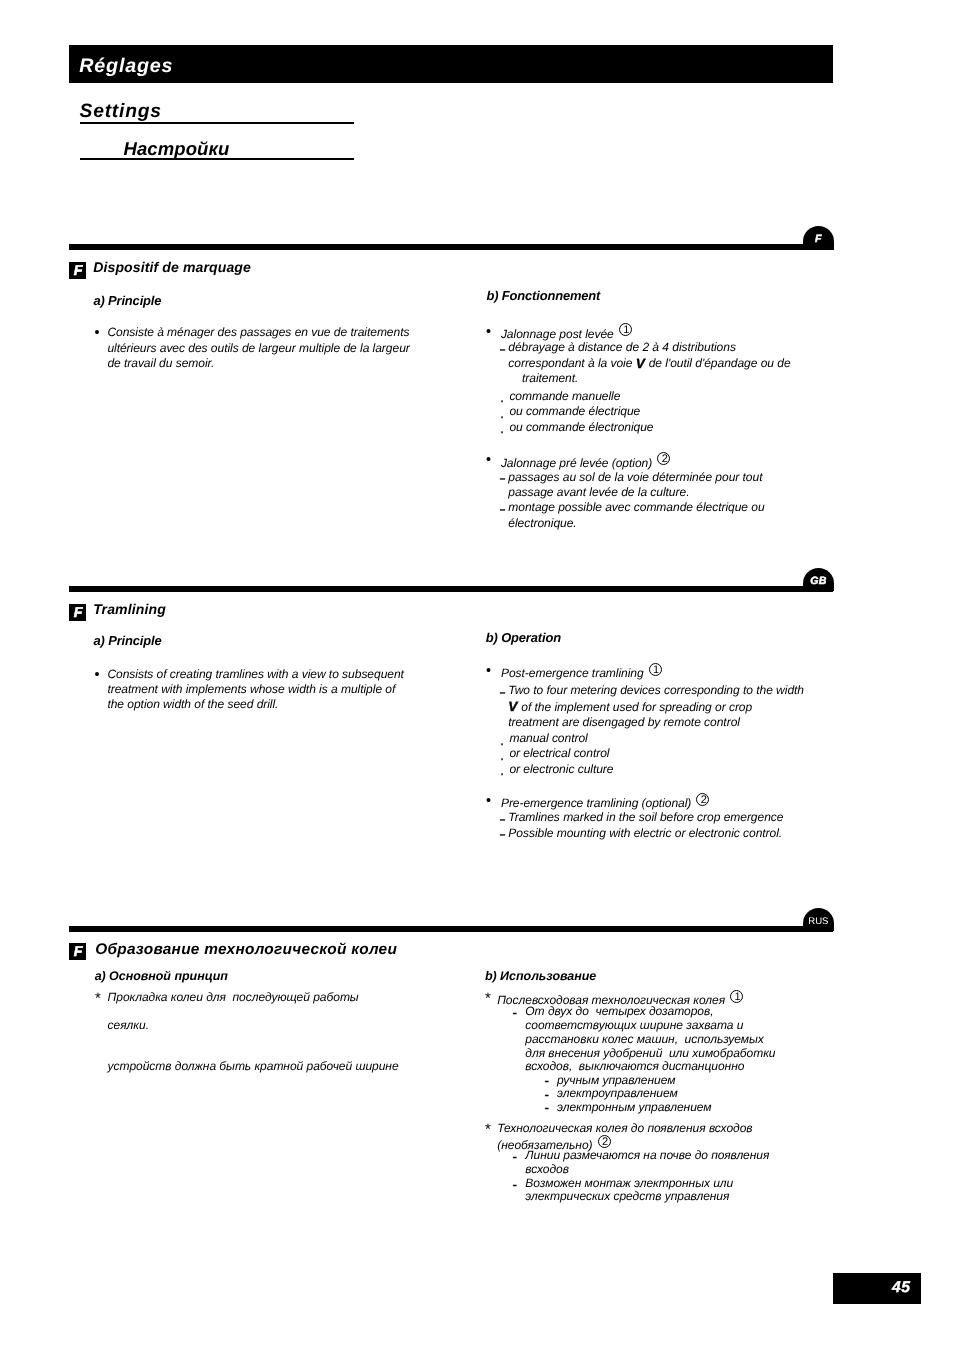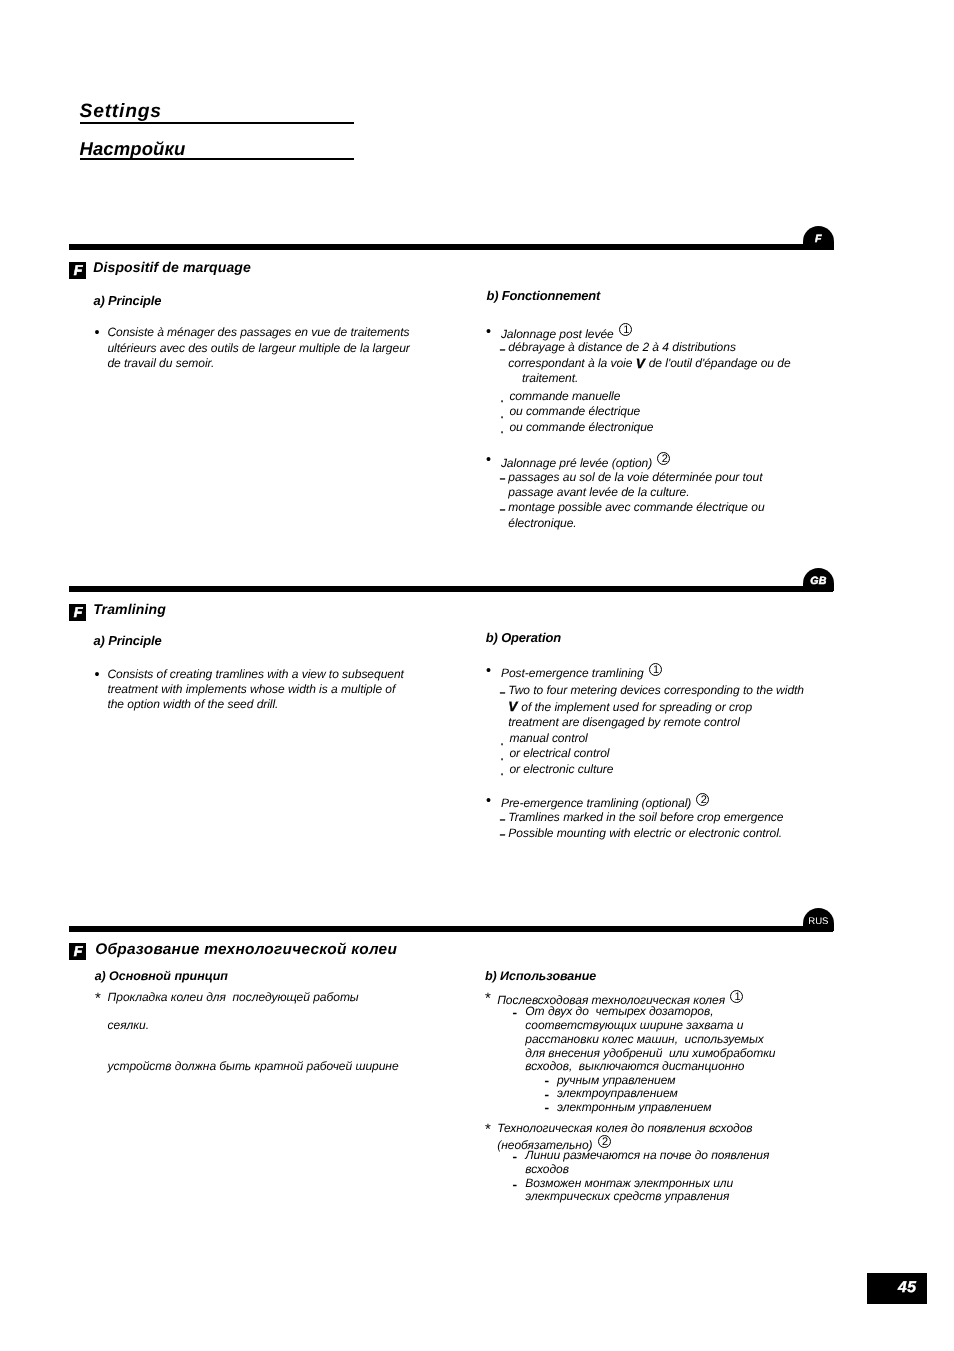--- a/index.html
+++ b/index.html
@@ -8,21 +8,21 @@
        -webkit-font-smoothing:antialiased;text-rendering:geometricPrecision;}
   .page{position:absolute;left:0;top:0;width:954px;height:1351px;background:#fff;}
 
   
   .title-bar{position:absolute;left:69px;top:45.2px;width:764.3px;height:37.4px;background:#000;}
   .title-bar .t{position:absolute;left:10.3px;top:12.3px;font-size:19.7px;font-weight:bold;
       font-style:italic;color:#fff;letter-spacing:0.8px;white-space:nowrap;line-height:19.7px;}
   .title2,.title3{position:absolute;left:79.5px;font-weight:bold;
       font-style:italic;white-space:nowrap;}
   .title2{top:102.1px;font-size:19.3px;letter-spacing:0.78px;line-height:19.3px;}
-  .title3{top:139.6px;font-size:18.5px;letter-spacing:0.1px;line-height:18.5px;}
+  .title3{top:139.6px;font-size:18.5px;letter-spacing:0.1px;line-height:18.5px;margin-left:44px;}
   .title-rule{position:absolute;left:79.9px;width:274.5px;height:2.2px;background:#000;}
 
   
   .sect-rule{position:absolute;left:69px;width:764.3px;height:6px;background:#000;}
   .lang-tab{position:absolute;width:31.2px;height:23.6px;background:#000;
       border-radius:15.6px 15.6px 0 0;color:#fff;text-align:center;}
   .lang-tab .lt{display:block;font-size:10.6px;font-weight:bold;font-style:italic;
       line-height:27.3px;letter-spacing:0.3px;-webkit-text-stroke:0.5px #fff;}
   .lang-tab.rus .lt{font-size:9.6px;font-weight:normal;font-style:normal;letter-spacing:0;
       -webkit-text-stroke:0;line-height:28px;}
@@ -52,29 +52,32 @@
   .mk.dot{font-size:13px;margin-top:2.5px;margin-left:-0.4px;-webkit-text-stroke:0.25px #000;}
   .mk.star{font-size:15px;margin-top:1.6px;margin-left:-0.8px;}
   .mk.hyph{font-size:13.2px;margin-top:1.6px;margin-left:-0.6px;-webkit-text-stroke:0.3px #000;}
 
   .circ{display:inline-block;position:relative;width:13px;height:13px;
       border:1.1px solid #000;border-radius:50%;box-sizing:border-box;
       margin-left:5px;vertical-align:baseline;top:-1.6px;font-style:normal;overflow:hidden;}
   .circ > i{position:absolute;left:0;top:0;width:13px;height:13px;line-height:12px;
       text-align:center;font-size:11px;font-style:normal;font-family:"Liberation Sans",sans-serif;}
 
-  .pagenum{position:absolute;left:833px;top:1273px;width:60px;height:30.5px;background:#000;margin-left:34px;}
+  .pagenum{position:absolute;left:833px;top:1273px;width:88px;height:30.5px;background:#000;}
   .pagenum .pn{display:block;color:#fff;font-size:15.7px;font-weight:bold;font-style:italic;
       text-align:right;line-height:29.7px;padding-right:10.7px;letter-spacing:0.4px;
       -webkit-text-stroke:0.4px #fff;}
 </style>
 </head>
 <body>
 
 <div class="page">
+  <div class="title-bar">
+      <span class="t">Réglages</span>
+    </div>
   <div class="title2">Settings</div>
   <div class="title-rule" style="top:122px"></div>
   <div class="title3">Настройки</div>
   <div class="title-rule" style="top:158px"></div>
   <div class="sect-rule" style="top:244px"></div>
   <div class="lang-tab" style="left:802.8px;top:226.0px">
       <span class="lt">F</span>
     </div>
   <div class="badge" style="top:261.8px">
       <span class="bt">F</span>

